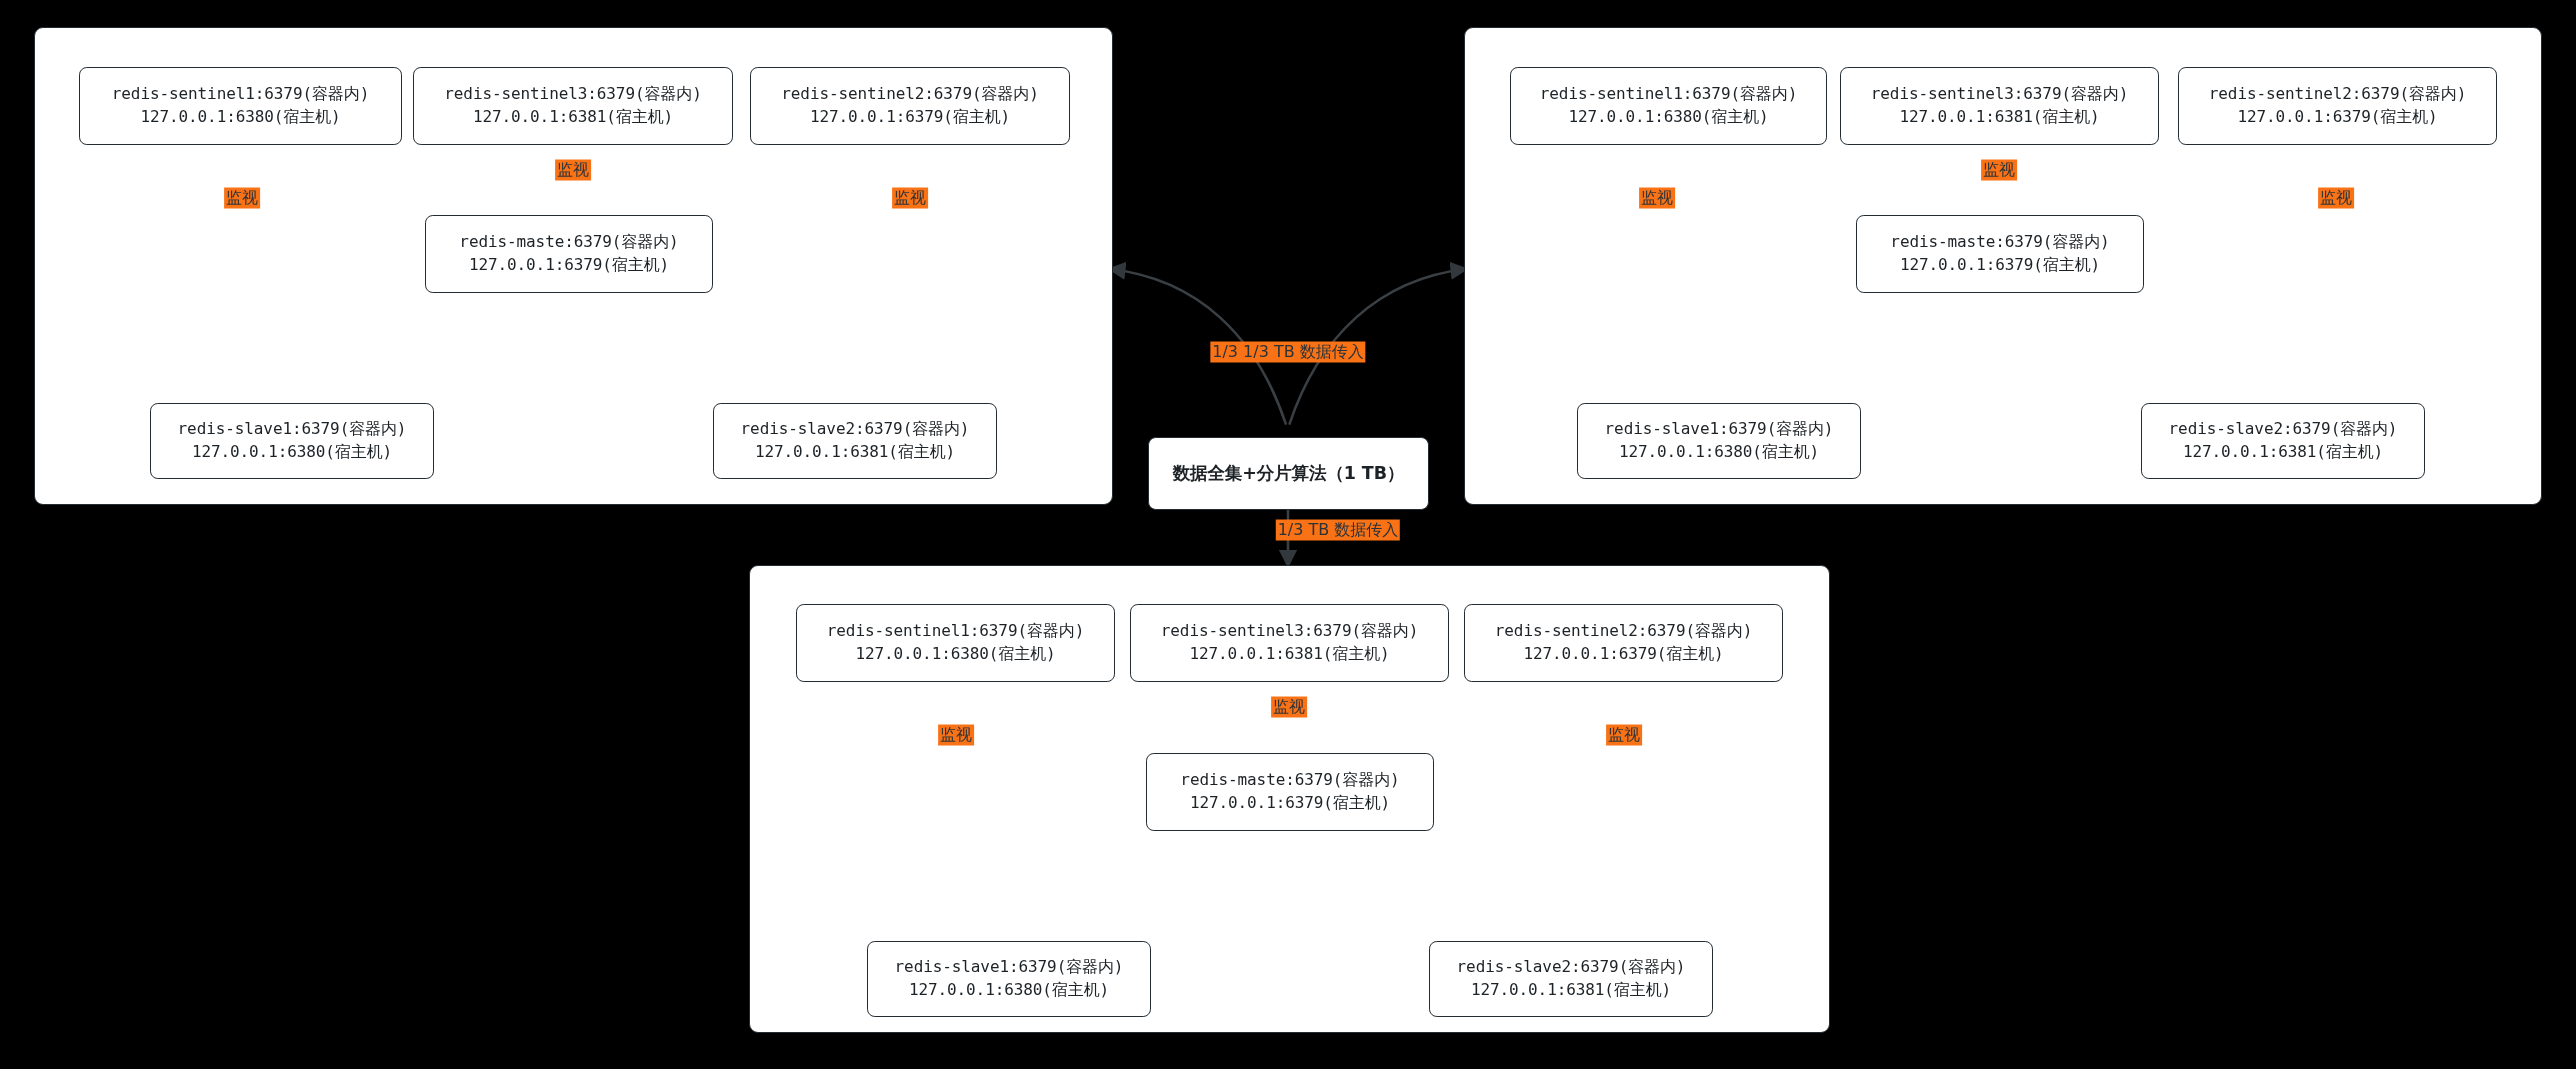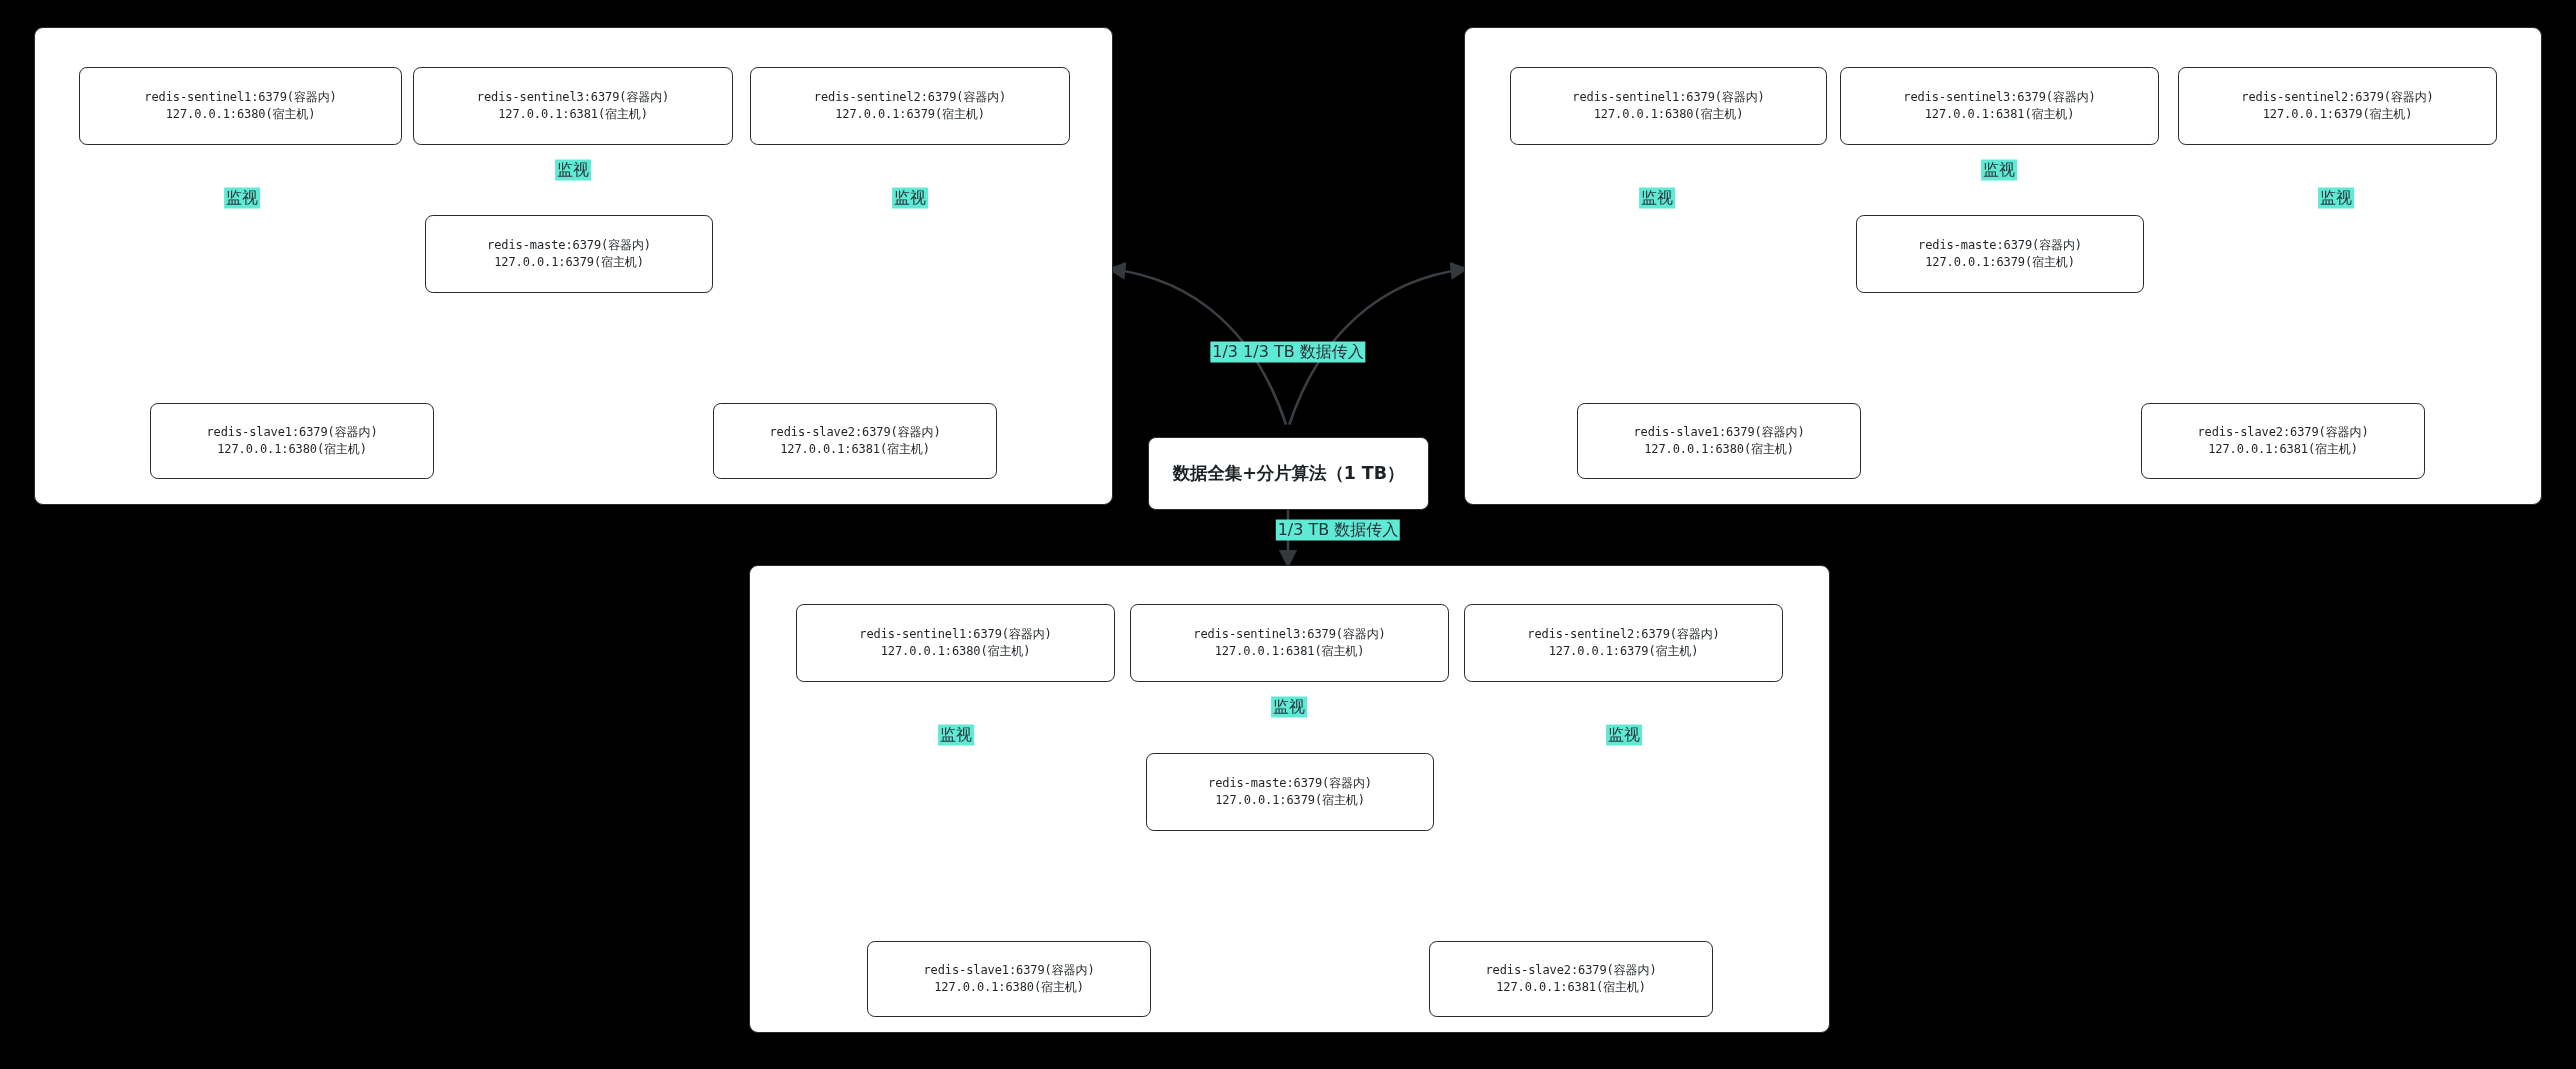--- a/index.html
+++ b/index.html
@@ -40,37 +40,37 @@
     position: absolute;
     background: #ffffff;
     border: 1.9px solid #232c33;
     border-radius: 7.8px;
     box-sizing: border-box;
     display: flex;
     flex-direction: column;
     align-items: center;
     justify-content: center;
     font-family: "DejaVu Sans Mono", "Liberation Mono", monospace;
-    font-size: 12px;
+    font-size: 16px;
     line-height: 1.42;
     color: #1d2226;
     white-space: nowrap;
     letter-spacing: -0.1px;
   }
   .node .ln { display: block; }
   
   .node.center {
     font-family: "DejaVu Sans", sans-serif;
     font-size: 17.5px;
     font-weight: 600;
   }
   
   .elabel {
     position: absolute;
-    background: #5eead4;
+    background: #f97316;
     color: #2b3238;
     font-family: "DejaVu Sans", sans-serif;
     font-size: 16px;
     line-height: 1.15;
     white-space: nowrap;
     padding: 1.3px 1.9px;
     transform: translate(-50%, -50%);
   }
 </style>
 </head>

